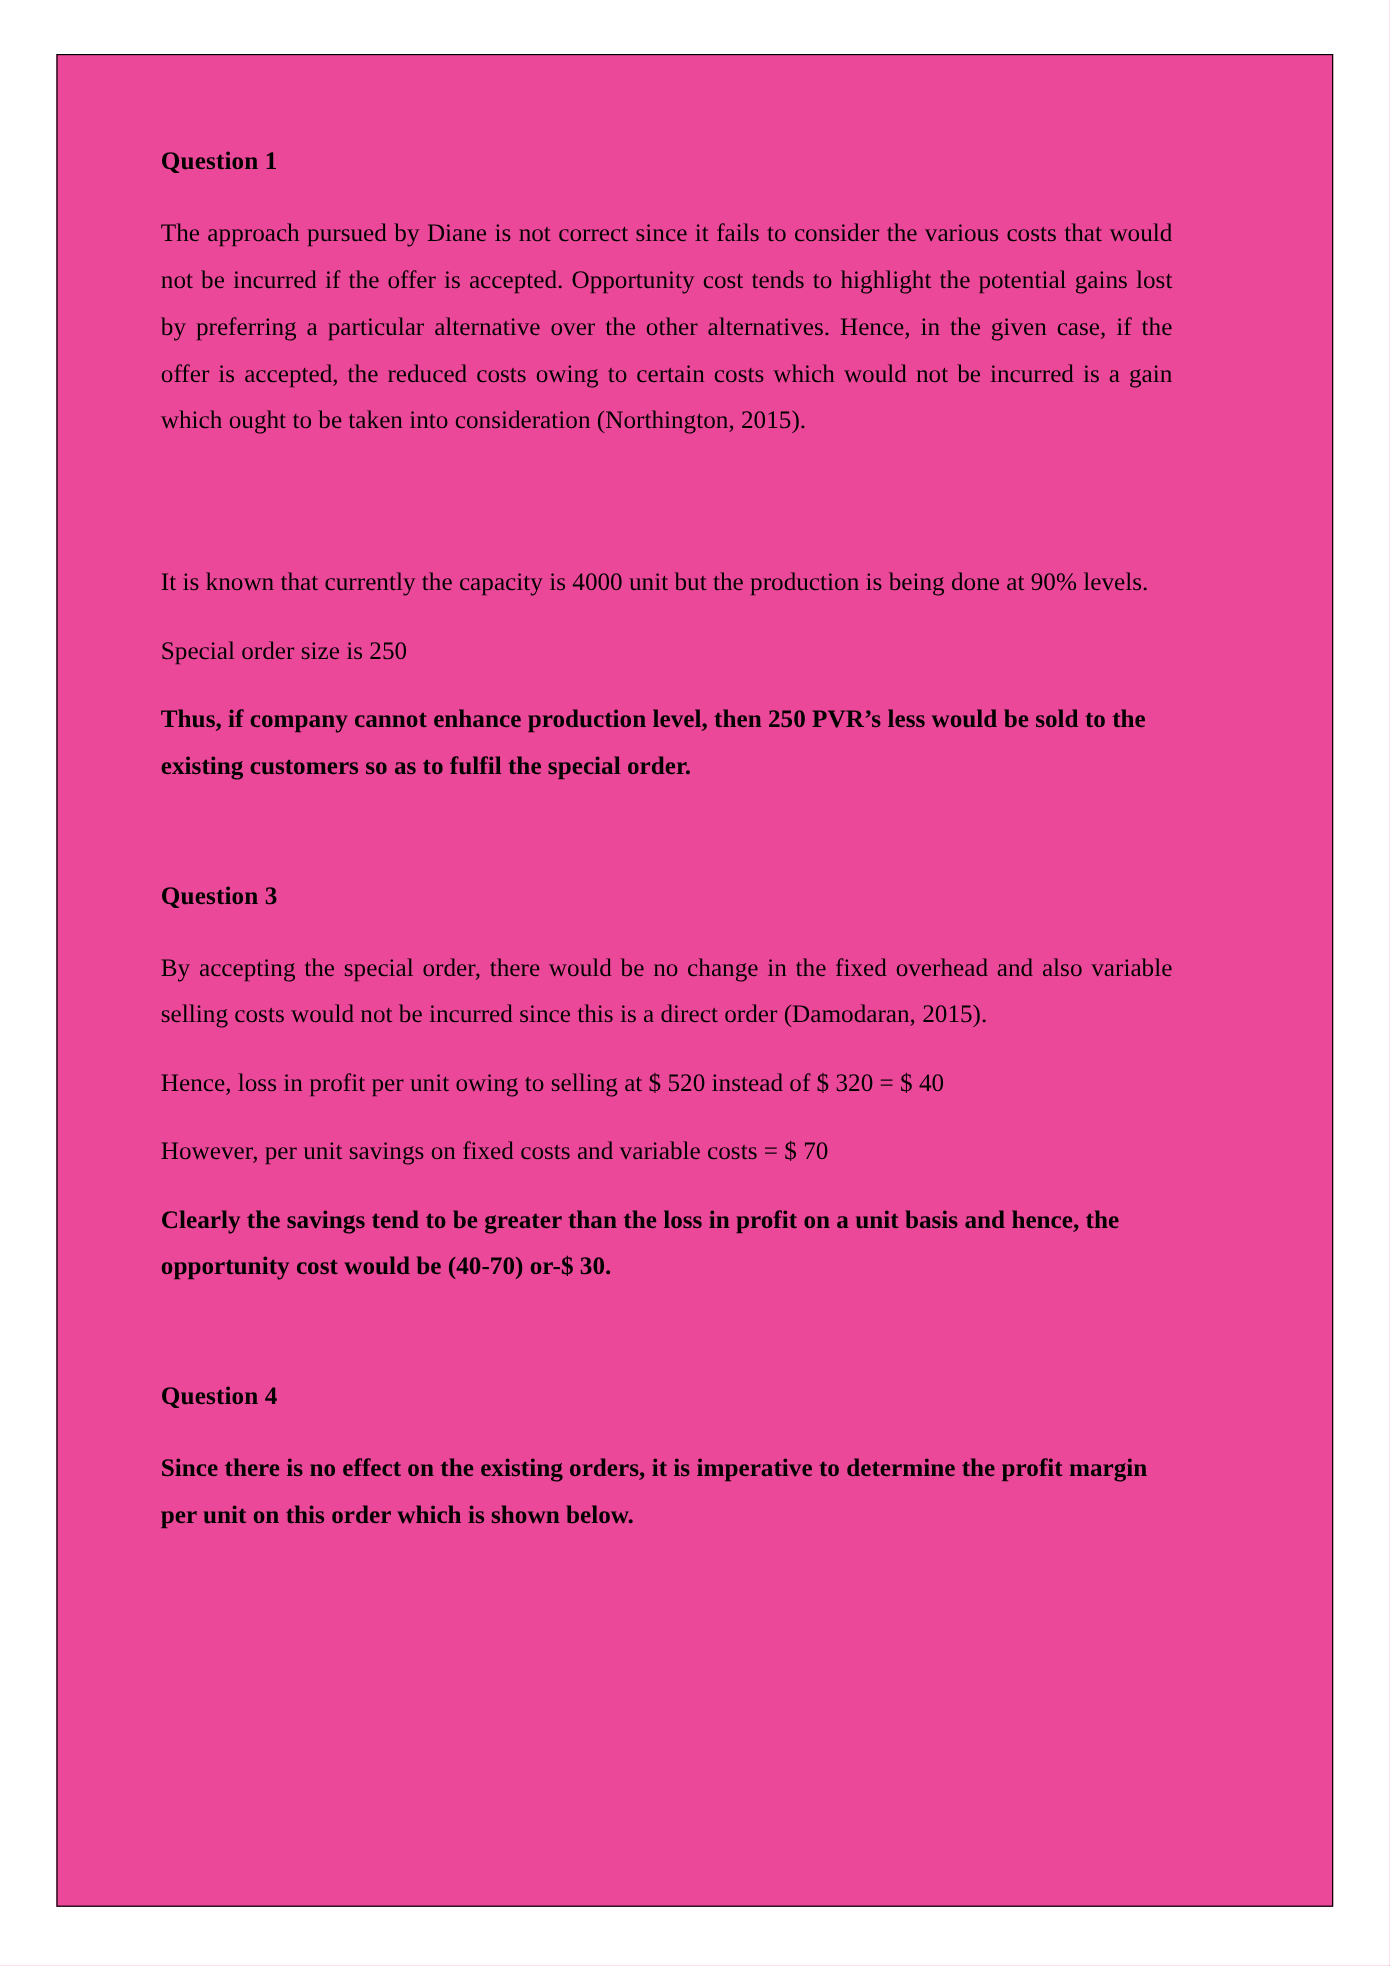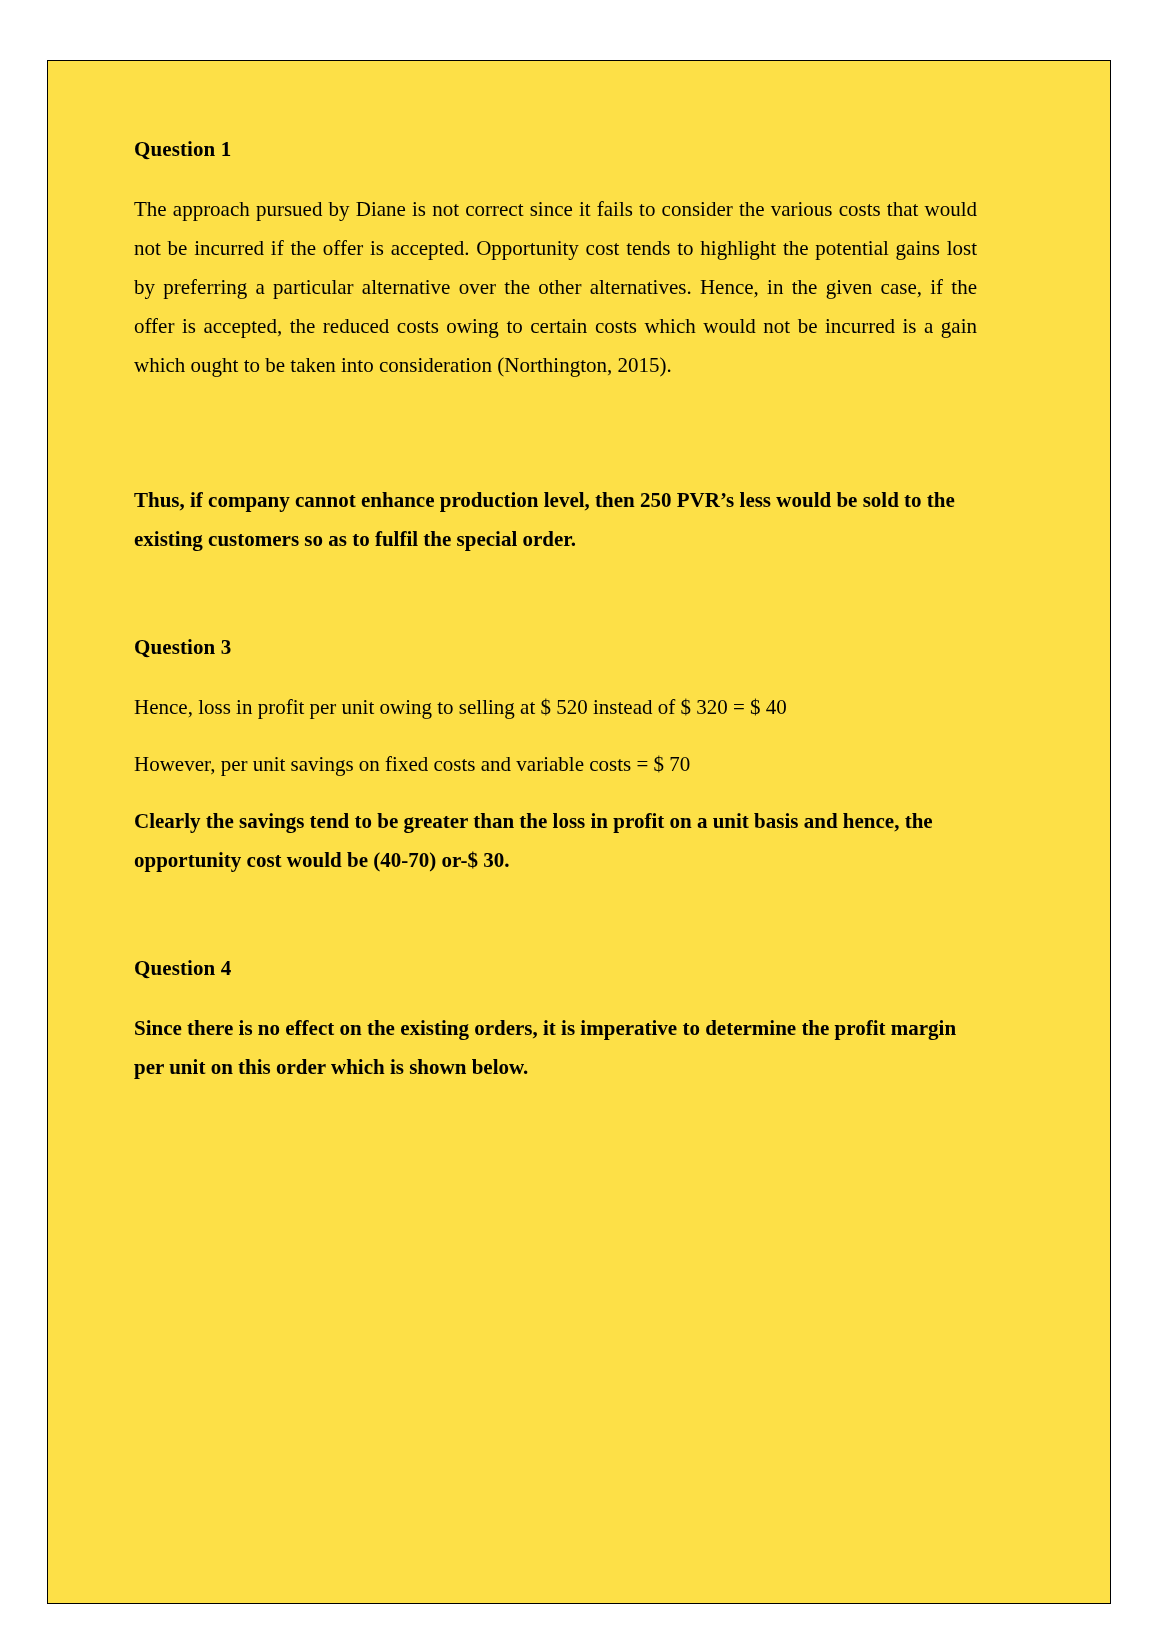--- a/index.html
+++ b/index.html
@@ -11,26 +11,26 @@
     width: 1158px;
     height: 1638px;
     font-family: "Liberation Serif", "DejaVu Serif", serif;
     color: #000000;
     overflow: hidden;
   }
 
   .page-frame {
     position: absolute;
     left: 47px;
-    top: 60px;
+    top: 45px;
     width: 1064px;
     height: 1544px;
     border: 1.5px solid #000000;
     box-sizing: border-box;
-    background: #fde047;
+    background: #ec4899;
   }
 
   .page-content {
     position: absolute;
     left: 86px;   
     top: 78px;    
     width: 843px; 
   }
 
   .q-heading {
@@ -64,27 +64,30 @@
   <div class="page-content">
 
     <div class="section">
       <div class="q-heading">Question 1</div>
       <p class="para">The approach pursued by Diane is not correct since it fails to consider the various costs that would not be incurred if the offer is accepted.  Opportunity cost tends to highlight the potential gains lost by preferring a particular alternative over the other alternatives. Hence, in the given case, if the offer is accepted, the reduced costs owing to certain costs which would not be incurred is a gain which ought to be taken into consideration (Northington, 2015).</p>
     </div>
 
     <div class="block-gap"></div>
 
     <div class="section">
+      <p class="para left">It is known that currently the capacity is 4000 unit but the production is being done at 90% levels.</p>
+      <p class="para left">Special order size is 250</p>
       <p class="para left last-of-block">Thus, if company cannot enhance production level, then 250 PVR’s less would be sold to the existing customers so as to fulfil the special order.</p>
     </div>
 
     <div class="block-gap"></div>
 
     <div class="section">
       <div class="q-heading">Question 3</div>
+      <p class="para">By accepting the special order, there would be no change in the fixed overhead and also variable selling costs would not be incurred since this is a direct order (Damodaran, 2015).</p>
       <p class="para left">Hence, loss in profit per unit owing to selling at $ 520 instead of $ 320 = $ 40</p>
       <p class="para left">However, per unit savings on fixed costs and variable costs = $ 70</p>
       <p class="para left last-of-block">Clearly the savings tend to be greater than the loss in profit on a unit basis and hence, the opportunity cost would be (40-70) or-$ 30.</p>
     </div>
 
     <div class="block-gap"></div>
 
     <div class="section">
       <div class="q-heading">Question 4</div>
       <p class="para left last-of-block">Since there is no effect on the existing orders, it is imperative to determine the profit margin per unit on this order which is shown below.</p>

